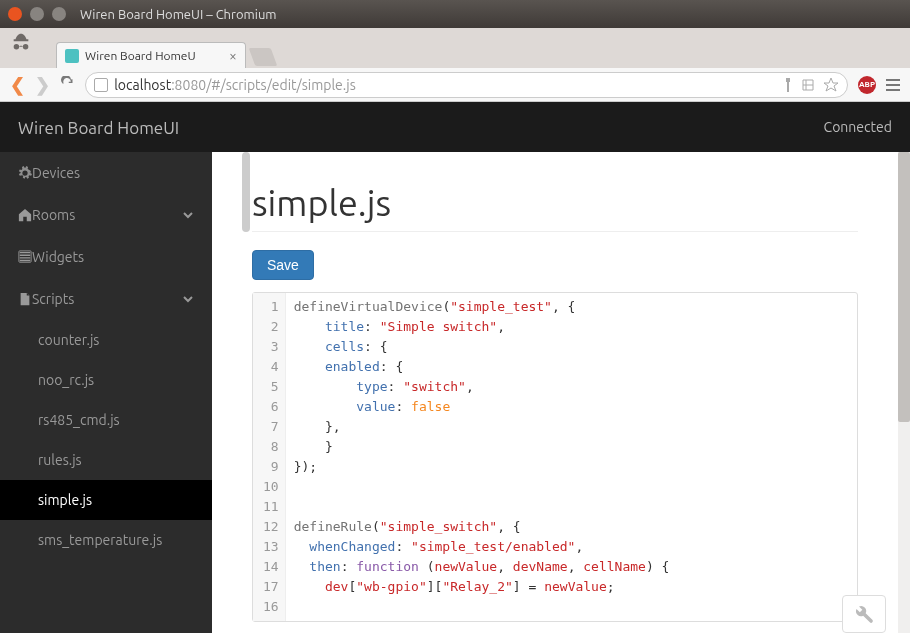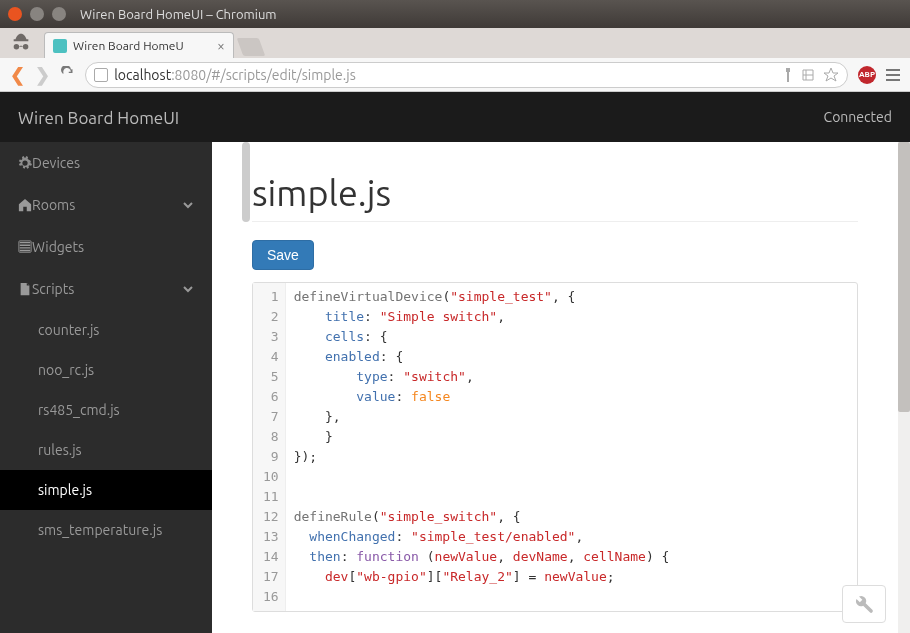--- a/index.html
+++ b/index.html
@@ -4,21 +4,21 @@
 <style>
 * { margin: 0; padding: 0; box-sizing: border-box; }
 body { font-family: Ubuntu, "Helvetica Neue", Arial, sans-serif; width: 910px; height: 633px; overflow: hidden; background: #f0f0f0; }
 
 .window-titlebar { height: 28px; background: linear-gradient(#595450, #3f3a37); display: flex; align-items: center; padding: 0 8px; gap: 8px; }
 .win-btn { width: 14px; height: 14px; border-radius: 50%; display: inline-block; }
 .win-close { background: #e95420; }
 .win-minmax { background: #888480; }
 .win-title { color: #ddd; font-size: 13px; font-weight: normal; margin-left: 6px; }
 
-.tabstrip { height: 30px; background: #ded9d6; display: flex; align-items: flex-end; padding-left: 44px; position: relative; }
+.tabstrip { height: 40px; background: #ded9d6; display: flex; align-items: flex-end; padding-left: 56px; position: relative; }
 .incognito-icon { position: absolute; left: 10px; top: 4px; width: 22px; height: 22px; }
 .tab { background: #f7f7f7; height: 26px; display: flex; align-items: center; padding: 0 8px; border-top-left-radius: 4px; border-top-right-radius: 4px; font-size: 12px; color: #333; gap: 6px; min-width: 190px; border: 1px solid #bbb; border-bottom: none; }
 .tab-favicon { width: 14px; height: 14px; background: #4dc1c1; border-radius: 2px; flex-shrink: 0; }
 .tab-close { color: #777; font-size: 14px; margin-left: auto; cursor: pointer; }
 .newtab-btn { width: 22px; height: 18px; background: #cbc6c3; margin-left: 6px; margin-bottom: 2px; transform: skew(20deg); border-radius: 2px; }
 
 .addrbar { height: 34px; background: #f7f7f7; border-bottom: 1px solid #ccc; display: flex; align-items: center; padding: 0 10px; gap: 10px; }
 .nav-arrow { color: #f18948; font-size: 18px; font-weight: bold; cursor: pointer; }
 .nav-arrow.disabled { color: #ccc; }
 .reload-icon { color: #7a7a7a; font-size: 15px; }

